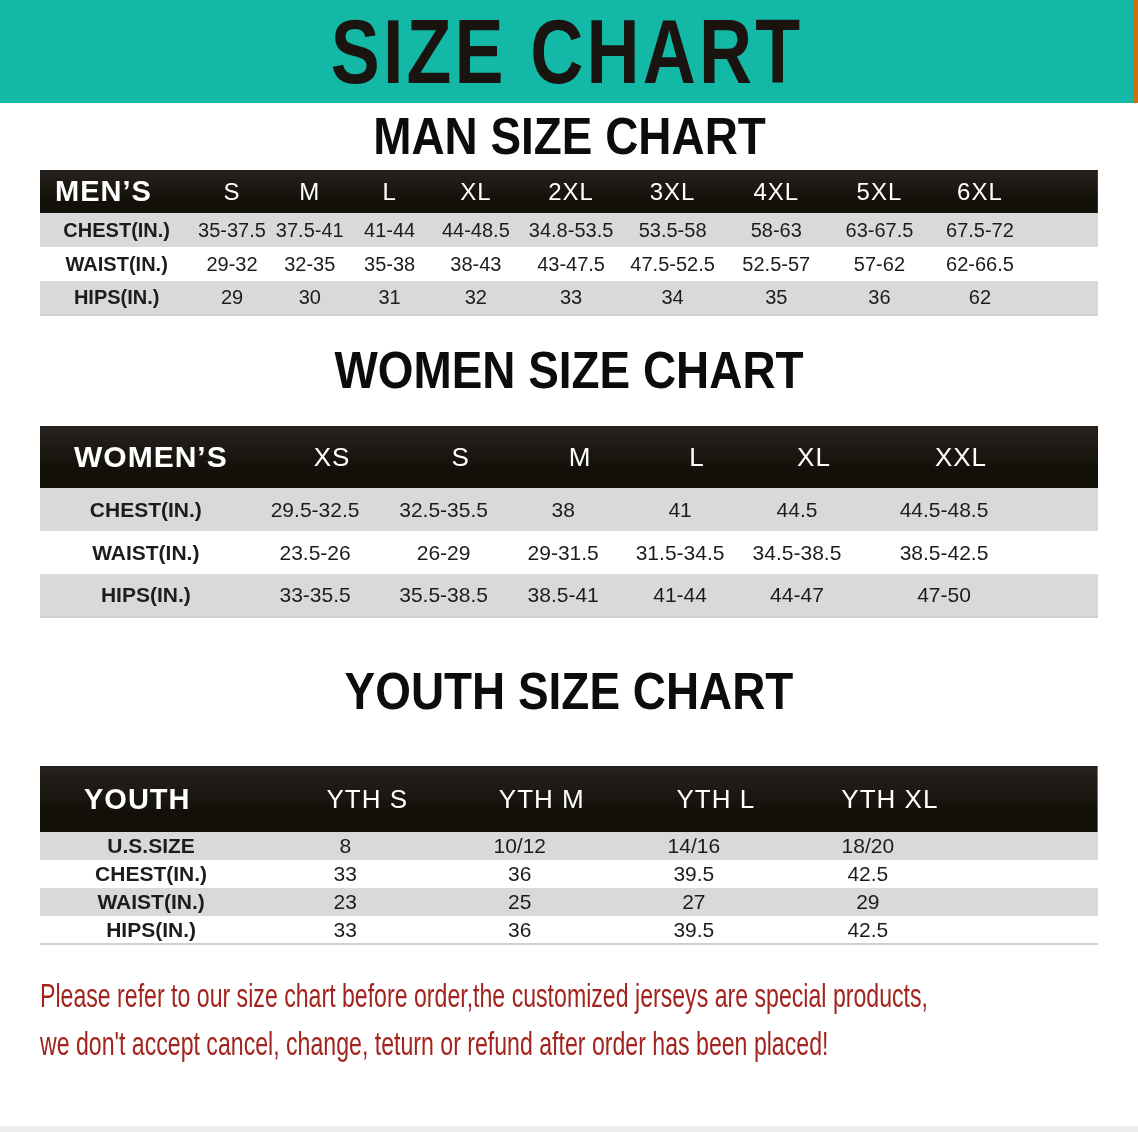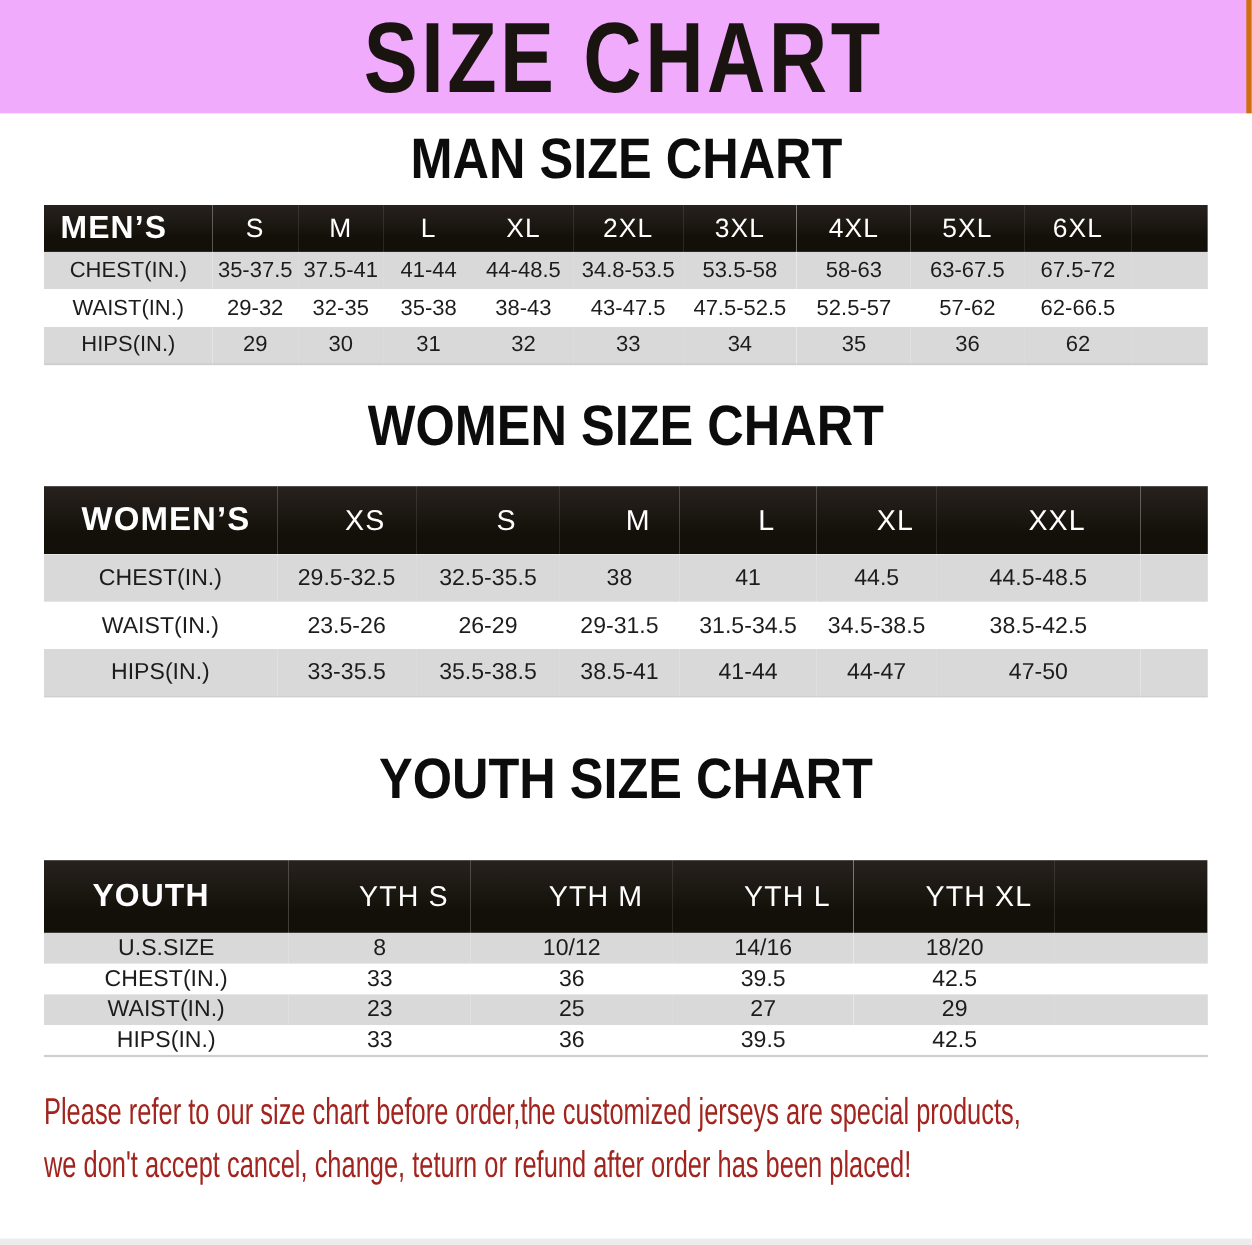--- a/index.html
+++ b/index.html
@@ -8,21 +8,21 @@
     height: 1132px;
     background: #ffffff;
     font-family: "Liberation Sans", sans-serif;
     overflow: hidden;
     position: relative;
   }
 
   
   .banner {
     height: 103px;
-    background: #f0abfc;
+    background: #14b8a6;
     border-right: 5px solid #cf6f12;
     box-sizing: border-box;
     display: flex;
     align-items: center;
     justify-content: center;
   }
   .banner-title {
     display: inline-block;
     white-space: nowrap;
     font-size: 70px;
@@ -31,21 +31,21 @@
     color: #1a1410;
     transform: scale(1.05, 1.30);
   }
 
   
   .heading-wrap {
     display: flex;
     align-items: center;
     justify-content: center;
   }
-  .hw-men   { height: 83px; }
+  .hw-men   { height: 67px; }
   .hw-women { height: 110px; }
   .hw-youth { height: 148px; }
   .section-heading {
     display: inline-block;
     white-space: nowrap;
     font-size: 45px;
     font-weight: bold;
     color: #0c0c0c;
     transform: scale(1.02, 1.15);
   }
@@ -65,21 +65,21 @@
   th, td { text-align: center; padding: 0; overflow: hidden; white-space: nowrap; }
   thead th { font-weight: normal; letter-spacing: 1px; }
   thead th.corner-th {
     text-align: left;
     padding-left: 15px;
     font-weight: bold;
     letter-spacing: 1px;
   }
   tbody tr:nth-child(odd) { background: #d9d9d9; }
   tbody tr { color: #1c1c1c; }
-  tbody th { font-weight: normal; }
+  tbody th { font-weight: bold; }
 
   .men   thead tr { height: 43px; }
   .men   thead th { font-size: 24px; }
   .men   thead th.corner-th { font-size: 29px; }
   .men   tbody tr { height: 34px; font-size: 20px; }
 
   .women thead tr { height: 62px; }
   .women thead th { font-size: 26px; padding-left: 34px; }
   .women thead th.corner-th { font-size: 30px; }
   .women tbody tr { height: 43px; font-size: 21px; }

